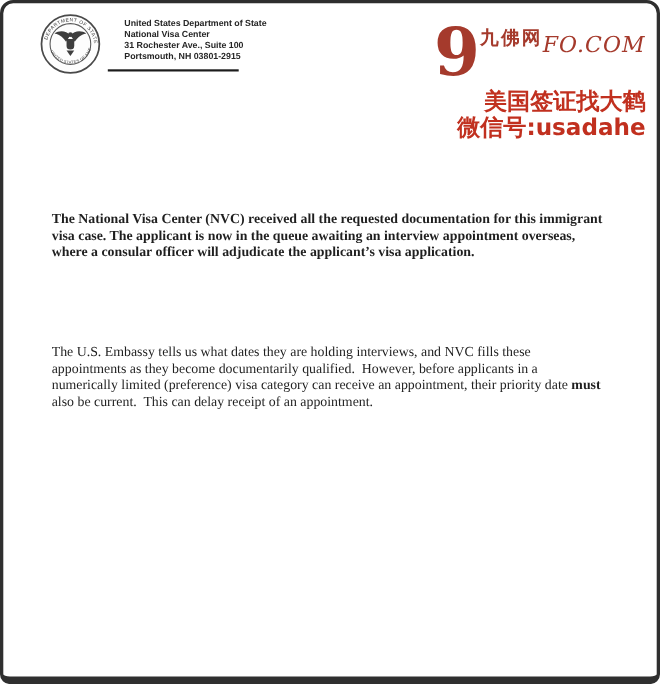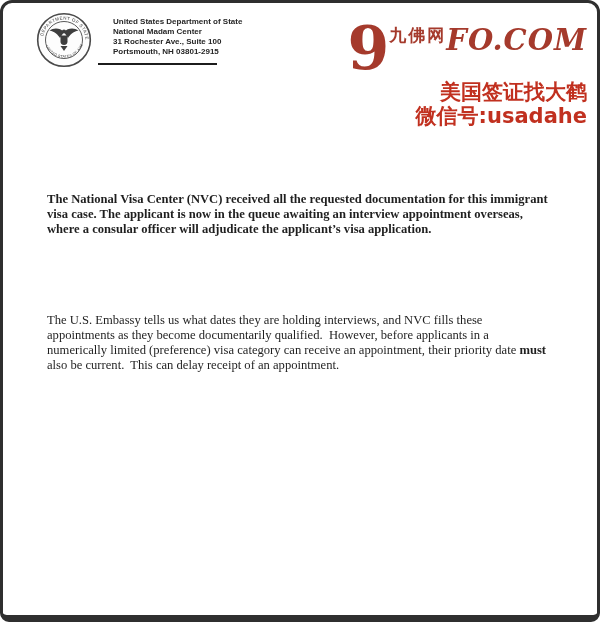--- a/index.html
+++ b/index.html
@@ -31,22 +31,22 @@
   .wm-9{
     font-family:"DejaVu Serif", serif;font-weight:bold;
     font-size:60px;line-height:50px;color:var(--wm_logo,#a53a2c);
   }
   .wm-col{display:flex;flex-direction:row;align-items:flex-start;margin-top:3px;}
   .wm-cjk{
     font-family:"DejaVu Sans", sans-serif;font-weight:bold;
     font-size:17px;line-height:18px;color:var(--wm_logo,#a53a2c);letter-spacing:2px;
   }
   .wm-fo{
-    font-family:"DejaVu Serif", serif;font-weight:bold;font-style:italic;
-    font-size:29px;line-height:29px;color:var(--wm_logo,#a53a2c);letter-spacing:1px;
+    font-family:"DejaVu Serif", serif;font-weight:normal;font-style:italic;
+    font-size:20px;line-height:29px;color:var(--wm_logo,#a53a2c);letter-spacing:1px;
   }
   .wm-line{
     font-family:"DejaVu Sans", sans-serif;font-weight:bold;
     font-size:21px;line-height:24px;color:var(--wm_text,#c1301f);margin-left:39px;
   }
   .wm-line.first{margin-top:7px;}
 
   
   .body{
     position:absolute;left:44px;top:99px;width:504px;
@@ -90,21 +90,21 @@
       <path d="M28 20 C24 15.5 17.5 15.5 13.5 18.5 C19 19.5 22 23 24 26 Z"></path>
       <path d="M28 20 C32 15.5 38.5 15.5 42.5 18.5 C37 19.5 34 23 32 26 Z"></path>
       <circle cx="28" cy="19.5" r="2.1"></circle>
       <path d="M24.5 23.5 h7 v6 a3.5 3.5 0 0 1 -7 0 Z"></path>
       <path d="M24.5 34 L28 39 L31.5 34 Z"></path>
     </g>
   </svg>
 
   <div class="lh-text">
     <div>United States Department of State</div>
-    <div>National Madam Center</div>
+    <div>National Visa Center</div>
     <div>31 Rochester Ave., Suite 100</div>
     <div>Portsmouth, NH 03801-2915</div>
   </div>
   <div class="lh-rule"></div>
 
   <div class="watermark">
     <div class="wm-logo">
       <span class="wm-9">9</span>
       <span class="wm-col">
         <span class="wm-cjk">九佛网</span>

